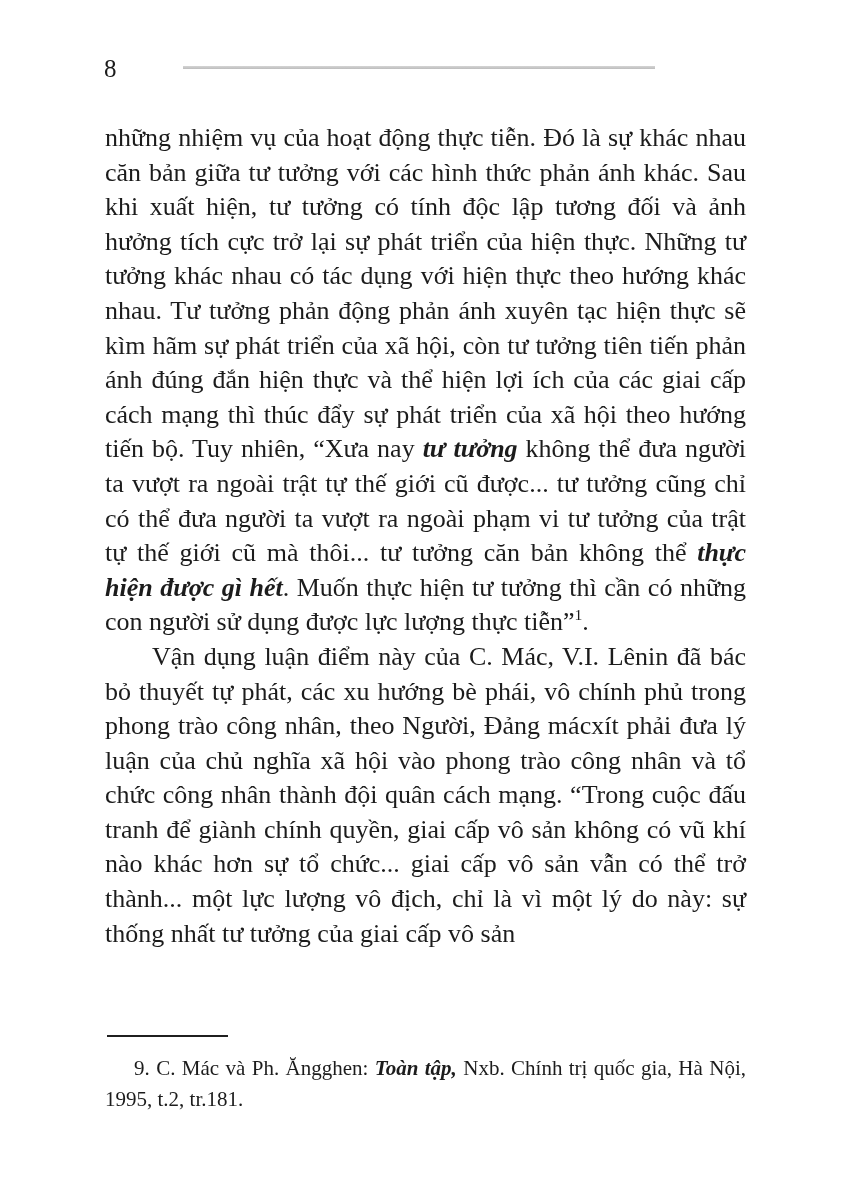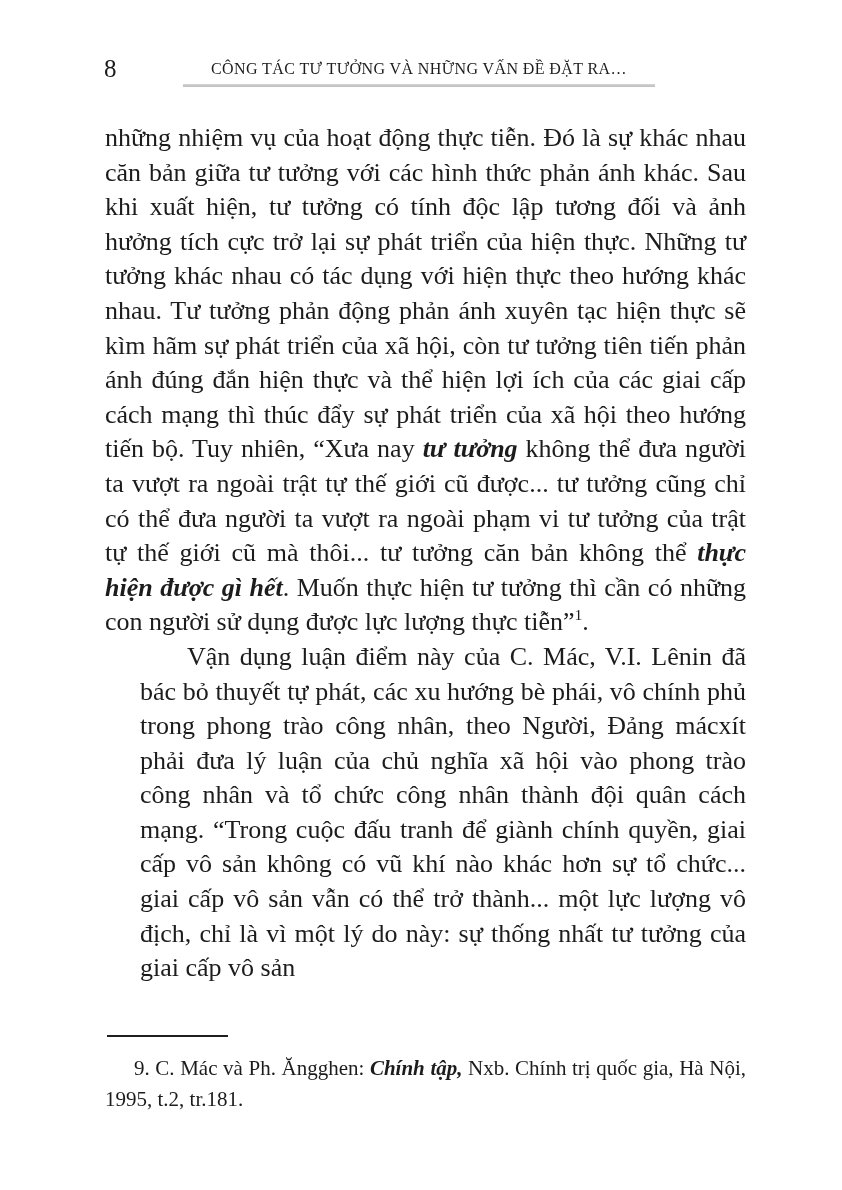--- a/index.html
+++ b/index.html
@@ -50,21 +50,21 @@
   .body-text{
     position:absolute;
     top:121px;
     left:105px;
     width:641px;
     font-size:26px;
     line-height:34.6px;
     text-align:justify;
   }
   .para{margin:0;}
-  .para.indent{text-indent:47px;margin-left:35px;}
+  .para.indent{text-indent:47px;}
   .body-text i, .footnote-text i{font-style:italic;font-weight:bold;}
   sup{
     font-size:60%;
     vertical-align:super;
     line-height:0;
   }
   
   .footnote-rule{
     position:absolute;
     top:1035px;
@@ -84,26 +84,25 @@
   }
 </style>
 </head>
 <body>
 
 <div class="page">
 
   <span class="page-number">8</span>
 
   <div class="running-head">
-    <div class="running-title">CÔNG TÁC TƯ TƯỞNG VÀ NHỮNG VẤN ĐỀ ĐẶT RA…</div>
     <div class="header-rule"></div>
   </div>
 
   <main class="body-text">
       <p class="para"><span>những nhiệm vụ của hoạt động thực tiễn. Đó là sự khác nhau căn bản giữa tư tưởng với các hình thức phản ánh khác. Sau khi xuất hiện, tư tưởng có tính độc lập tương đối và ảnh hưởng tích cực trở lại sự phát triển của hiện thực. Những tư tưởng khác nhau có tác dụng với hiện thực theo hướng khác nhau. Tư tưởng phản động phản ánh xuyên tạc hiện thực sẽ kìm hãm sự phát triển của xã hội, còn tư tưởng tiên tiến phản ánh đúng đắn hiện thực và thể hiện lợi ích của các giai cấp cách mạng thì thúc đẩy sự phát triển của xã hội theo hướng tiến bộ. Tuy nhiên, “Xưa nay </span><i>tư tưởng</i><span> không thể đưa người ta vượt ra ngoài trật tự thế giới cũ được... tư tưởng cũng chỉ có thể đưa người ta vượt ra ngoài phạm vi tư tưởng của trật tự thế giới cũ mà thôi... tư tưởng căn bản không thể </span><i>thực hiện được gì hết</i><span>. Muốn thực hiện tư tưởng thì cần có những con người sử dụng được lực lượng thực tiễn”</span><sup>1</sup><span>.</span></p>
       <p class="para indent"><span>Vận dụng luận điểm này của C. Mác, V.I. Lênin đã bác bỏ thuyết tự phát, các xu hướng bè phái, vô chính phủ trong phong trào công nhân, theo Người, Đảng mácxít phải đưa lý luận của chủ nghĩa xã hội vào phong trào công nhân và tổ chức công nhân thành đội quân cách mạng. “Trong cuộc đấu tranh để giành chính quyền, giai cấp vô sản không có vũ khí nào khác hơn sự tổ chức... giai cấp vô sản vẫn có thể trở thành... một lực lượng vô địch, chỉ là vì một lý do này: sự thống nhất tư tưởng của giai cấp vô sản</span></p>
     </main>
 
   <div class="footnote-rule"></div>
 
-  <p class="footnote-text"><span>9. C. Mác và Ph. Ăngghen: </span><i>Chính tập,</i><span> Nxb. Chính trị quốc gia, Hà Nội, 1995, t.2, tr.181.</span></p>
+  <p class="footnote-text"><span>9. C. Mác và Ph. Ăngghen: </span><i>Toàn tập,</i><span> Nxb. Chính trị quốc gia, Hà Nội, 1995, t.2, tr.181.</span></p>
 
 </div>
 
 </body></html>

